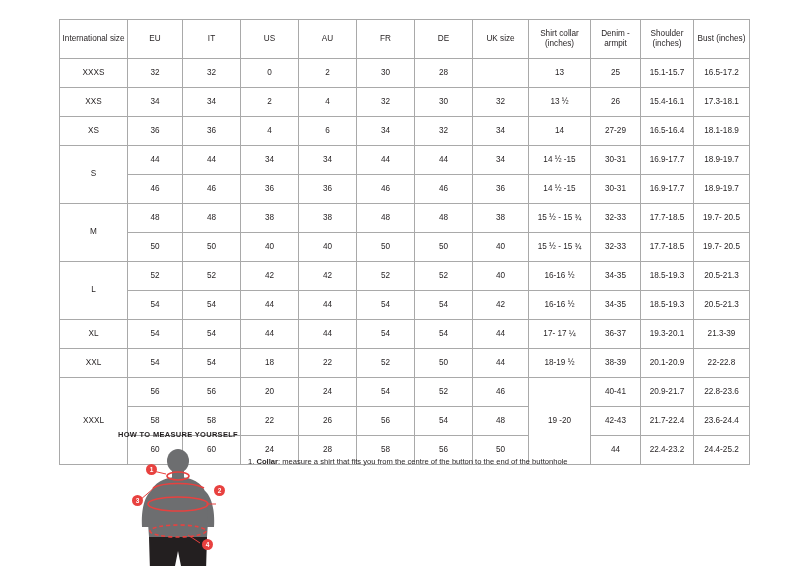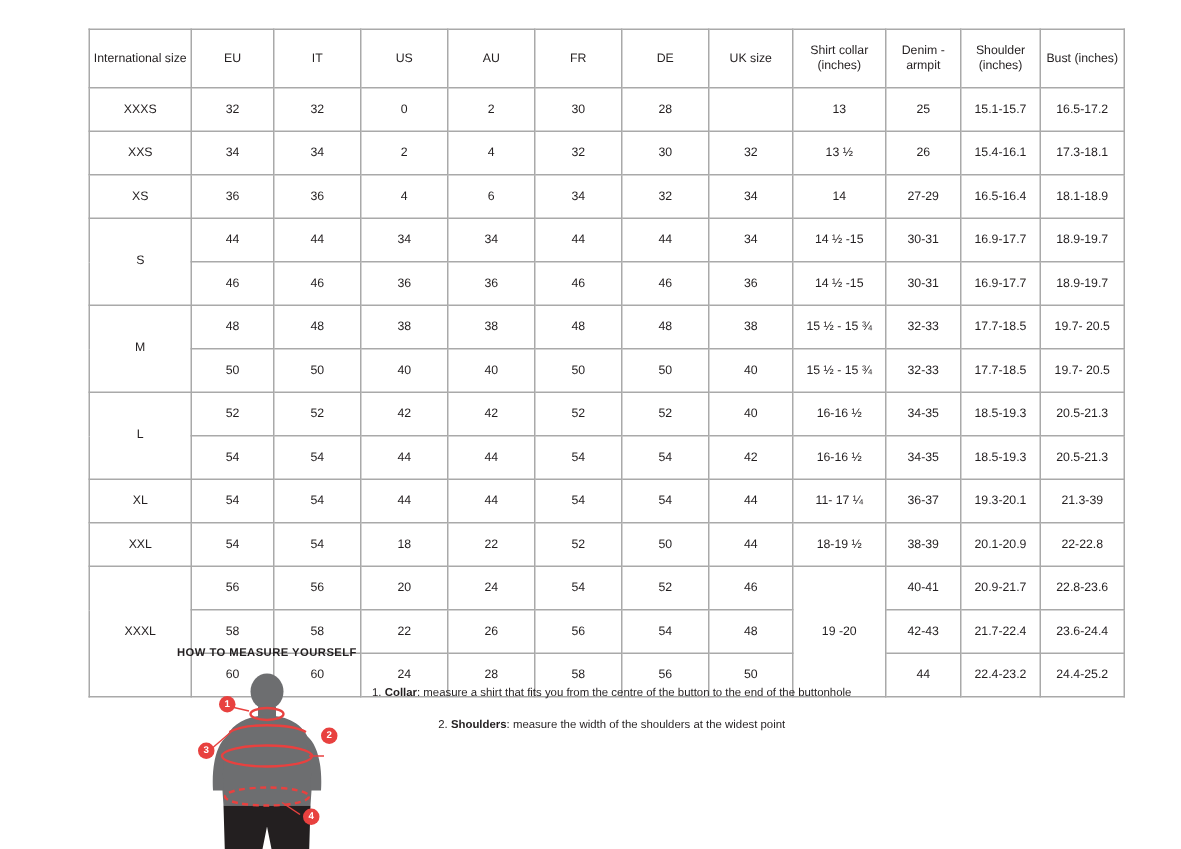--- a/index.html
+++ b/index.html
@@ -78,21 +78,20 @@
   .figure-wrap {
     position: relative;
     width: 120px;
     height: 125px;
     flex: 0 0 120px;
   }
   .figure-wrap svg { display: block; }
   .steps {
     margin-left: 10px;
     padding-top: 10px;
-    text-align: center;
   }
   .step {
     font-size: 7.6px;
     line-height: 1.35;
     margin-bottom: 11px;
     color: #231f20;
     white-space: nowrap;
   }
   .step b { font-weight: bold; }
   .step .num { }
@@ -278,21 +277,21 @@
 
       <tr>
         <td>XL</td>
         <td>54</td>
         <td>54</td>
         <td>44</td>
         <td>44</td>
         <td>54</td>
         <td>54</td>
         <td>44</td>
-        <td>11- 17 ¼</td>
+        <td>17- 17 ¼</td>
         <td>36-37</td>
         <td>19.3-20.1</td>
         <td>21.3-39</td>
       </tr>
 
       <tr>
         <td>XXL</td>
         <td>54</td>
         <td>54</td>
         <td>18</td>
@@ -382,22 +381,18 @@
         <div class="marker" style="left:96px; top:38px;">2</div>
         <div class="marker" style="left:14px; top:48px;">3</div>
         <div class="marker" style="left:84px; top:92px;">4</div>
       </div>
 
       <div class="steps">
         <div class="step">
           <span class="num">1.</span>
           <b>Collar</b><span>: measure a shirt that fits you from the centre of the button to the end of the buttonhole</span>
         </div>
-        <div class="step">
-          <span class="num">2.</span>
-          <b>Shoulders</b><span>: measure the width of the shoulders at the widest point</span>
-        </div>
       </div>
 
     </div>
   </div>
 
 </div>
 
 </body></html>

